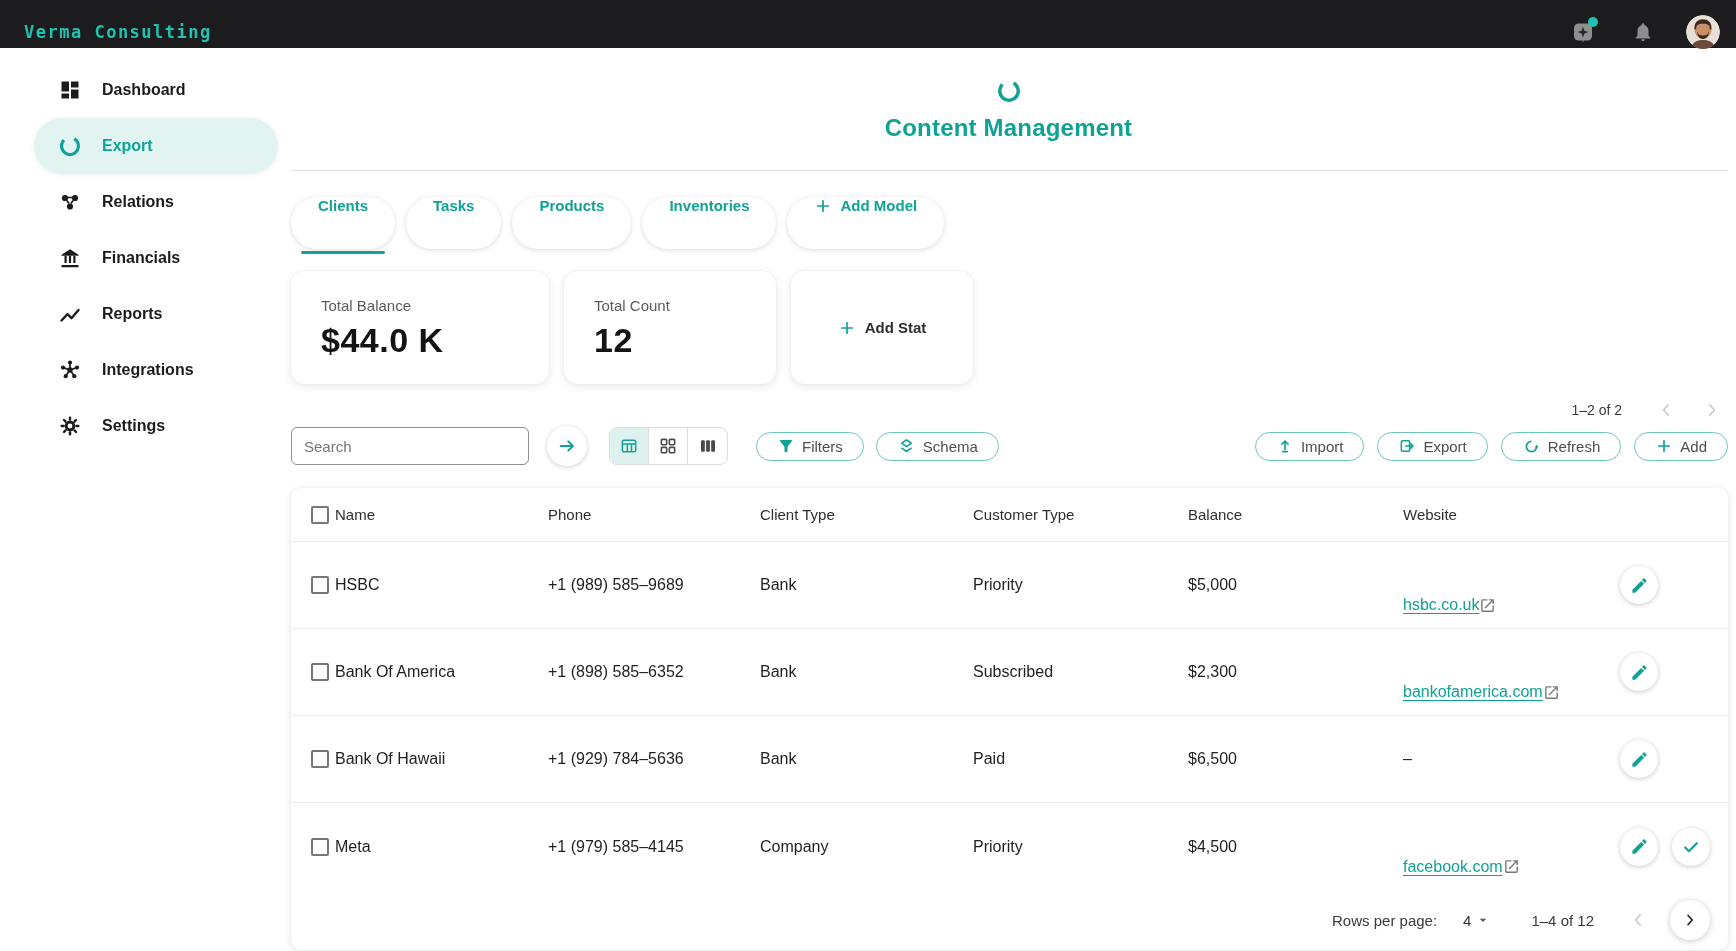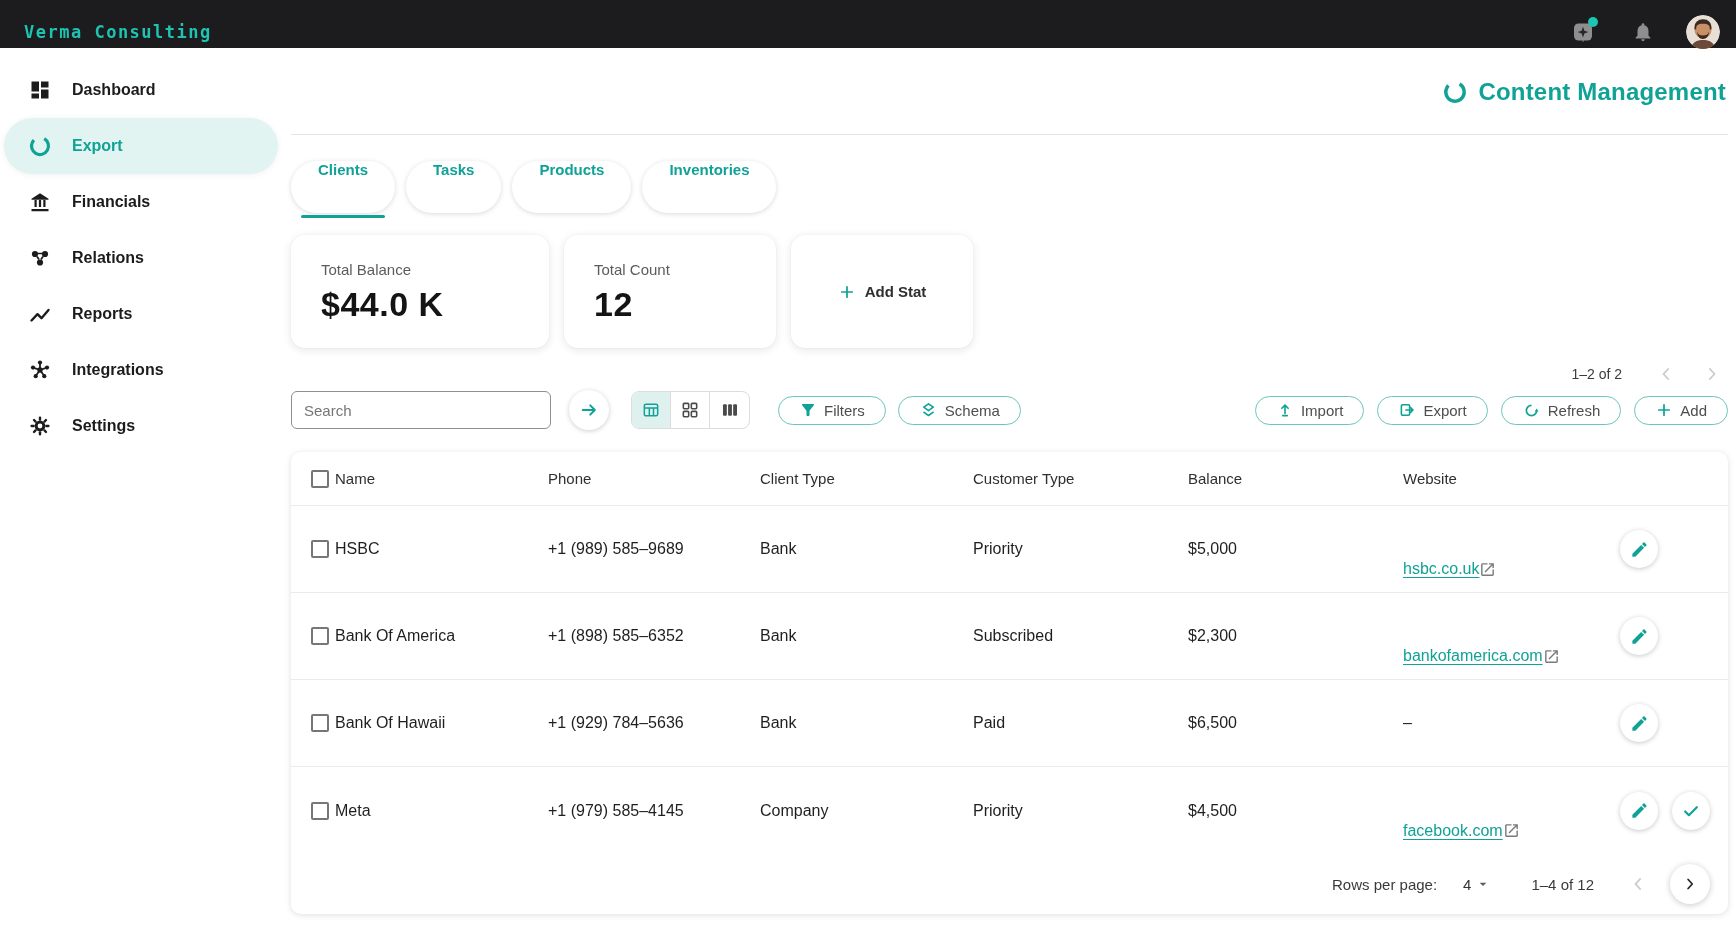--- a/index.html
+++ b/index.html
@@ -20,32 +20,32 @@
   
   .topbar{height:48px;background:var(--topbar);display:flex;align-items:center;padding:16px 16px 0 24px;}
   .brand{font-family:"DejaVu Sans Mono",monospace;font-weight:bold;font-size:17px;letter-spacing:1.5px;color:var(--teal-bright);}
   .topbar-right{margin-left:auto;display:flex;align-items:center;gap:26px;}
   .topbar-btn{position:relative;width:34px;height:34px;display:flex;align-items:center;justify-content:center;cursor:pointer;}
   .badge{position:absolute;top:2px;right:2px;width:10px;height:10px;border-radius:50%;background:var(--teal-bright);}
   .avatar{width:34px;height:34px;border-radius:50%;overflow:hidden;cursor:pointer;}
 
   
   .shell{display:flex;height:903px;}
-  .sidebar{width:284px;padding-top:14px;flex:none;}
+  .sidebar{width:284px;padding-top:14px;flex:none;padding-left:30px;}
   .nav-item{height:56px;display:flex;align-items:center;gap:20px;padding-left:24px;margin:0 6px 0 4px;
             border-radius:28px;font-size:16px;font-weight:600;color:#1c1c1c;cursor:pointer;}
   .nav-item .nav-icon{width:24px;height:24px;color:#1c1c1c;}
   .nav-item.active{background:var(--teal-bg);color:var(--teal);box-shadow:0 1px 6px rgba(0,0,0,.06);}
   .nav-item.active .nav-icon{color:var(--teal);}
 
   main{flex:1;padding:0 8px 0 7px;min-width:0;}
 
   
   .title-row{display:flex;justify-content:flex-end;align-items:center;gap:10px;
-             padding:30px 2px 28px 0;border-bottom:1px solid #e4e4e4;color:var(--teal);}
+             padding:30px 2px 28px 0;border-bottom:1px solid #e4e4e4;color:var(--teal);flex-direction:column;}
   .title-row h1{font-size:24px;font-weight:700;letter-spacing:.2px;}
 
   
   .tabs-row{margin-top:26px;display:flex;gap:11px;height:52px;}
   .tab{position:relative;display:flex;gap:8px;padding:0 27px;background:#fff;
        border-radius:26px;box-shadow:0 1px 5px rgba(0,0,0,.15);color:var(--teal);
        font-size:15px;font-weight:700;cursor:pointer;white-space:nowrap;}
   .tab.active::after{content:"";position:absolute;left:10px;right:10px;bottom:-5px;height:3px;
        background:var(--teal);border-radius:2px;}
 
@@ -62,21 +62,21 @@
 
   
   .mini-pagination{margin-top:16px;display:flex;justify-content:flex-end;align-items:center;padding-right:6px;
                    font-size:14px;color:#3c3c3c;}
   .mini-pagination .chev{color:#cbcbcb;cursor:pointer;}
   .mini-pagination .chev.first{margin-left:34px;}
   .mini-pagination .chev + .chev{margin-left:26px;}
 
   
   .toolbar{margin-top:6px;display:flex;align-items:center;}
-  .search-input{width:260px;height:38px;border:1px solid #8f8f8f;border-radius:6px;padding:0 12px;
+  .search-input{width:238px;height:38px;border:1px solid #8f8f8f;border-radius:6px;padding:0 12px;
                 font-size:15px;color:#333;outline:none;font-family:inherit;}
   .search-input::placeholder{color:#767676;}
   .circle-btn{margin-left:18px;width:40px;height:40px;border-radius:50%;border:none;background:#fff;
               box-shadow:0 1px 5px rgba(0,0,0,.20);display:flex;align-items:center;justify-content:center;
               color:var(--teal);cursor:pointer;flex:none;}
   .toggle-group{margin-left:22px;display:flex;border:1px solid #dcdcdc;border-radius:8px;overflow:hidden;height:38px;background:#fff;}
   .toggle{width:39px;display:flex;align-items:center;justify-content:center;border-right:1px solid #dcdcdc;
           color:#4a4a4a;cursor:pointer;}
   .toggle:last-child{border-right:none;}
   .toggle.active{background:#def1ee;color:var(--teal);}
@@ -160,38 +160,38 @@
     <div class="nav-item active">
       <span class="nav-icon">
         <svg width="24" height="24" viewBox="0 0 24 24">
             <circle cx="12" cy="12" r="8.5" fill="none" stroke="currentColor" stroke-width="3.2" stroke-dasharray="42 11.4" transform="rotate(-60 12 12)"></circle>
           </svg>
       </span>
       <span class="nav-label">Export</span>
     </div>
     <div class="nav-item">
       <span class="nav-icon">
-        <svg width="24" height="24" viewBox="0 0 24 24" fill="currentColor">
-            <path d="M6.5 10h2.2v7H6.5zM10.9 10h2.2v7h-2.2zM15.3 10h2.2v7h-2.2zM3.5 19h17v2.2h-17zM3.5 8.8L12 3.2l8.5 5.6v.9h-17z"></path>
-          </svg>
-      </span>
-      <span class="nav-label">Financials</span>
-    </div>
-    <div class="nav-item">
-      <span class="nav-icon">
         <svg width="24" height="24" viewBox="0 0 24 24">
             <g fill="currentColor">
               <circle cx="7" cy="8" r="3.1"></circle>
               <circle cx="17" cy="8" r="3.1"></circle>
               <circle cx="12" cy="16.5" r="3.1"></circle>
             </g>
             <path d="M9 10.5l2 3M15 10.5l-2 3M9.5 7.5h5" stroke="currentColor" stroke-width="1.7" fill="none"></path>
           </svg>
       </span>
       <span class="nav-label">Relations</span>
+    </div>
+    <div class="nav-item">
+      <span class="nav-icon">
+        <svg width="24" height="24" viewBox="0 0 24 24" fill="currentColor">
+            <path d="M6.5 10h2.2v7H6.5zM10.9 10h2.2v7h-2.2zM15.3 10h2.2v7h-2.2zM3.5 19h17v2.2h-17zM3.5 8.8L12 3.2l8.5 5.6v.9h-17z"></path>
+          </svg>
+      </span>
+      <span class="nav-label">Financials</span>
     </div>
     <div class="nav-item">
       <span class="nav-icon">
         <svg width="24" height="24" viewBox="0 0 24 24">
             <path d="M3.5 18.5l6-6.3 4 4 7-8.2" fill="none" stroke="currentColor" stroke-width="2.4" stroke-linecap="round" stroke-linejoin="round"></path>
           </svg>
       </span>
       <span class="nav-label">Reports</span>
     </div>
     <div class="nav-item">
@@ -250,20 +250,28 @@
       </div>
       <div class="tab">
         <span>Tasks</span>
       </div>
       <div class="tab">
         <span>Products</span>
       </div>
       <div class="tab">
         <span>Inventories</span>
       </div>
+      <div class="tab">
+        <span>
+          <svg width="18" height="18" viewBox="0 0 24 24">
+              <path d="M12 5v14M5 12h14" stroke="currentColor" stroke-width="2.3" stroke-linecap="round"></path>
+            </svg>
+        </span>
+        <span>Add Model</span>
+      </div>
     </div>
 
     <div class="stats-row">
       <div class="stat-card c1">
         <div class="stat-label">Total Balance</div>
         <div class="stat-value">$44.0 K</div>
       </div>
       <div class="stat-card c2">
         <div class="stat-label">Total Count</div>
         <div class="stat-value">12</div>

